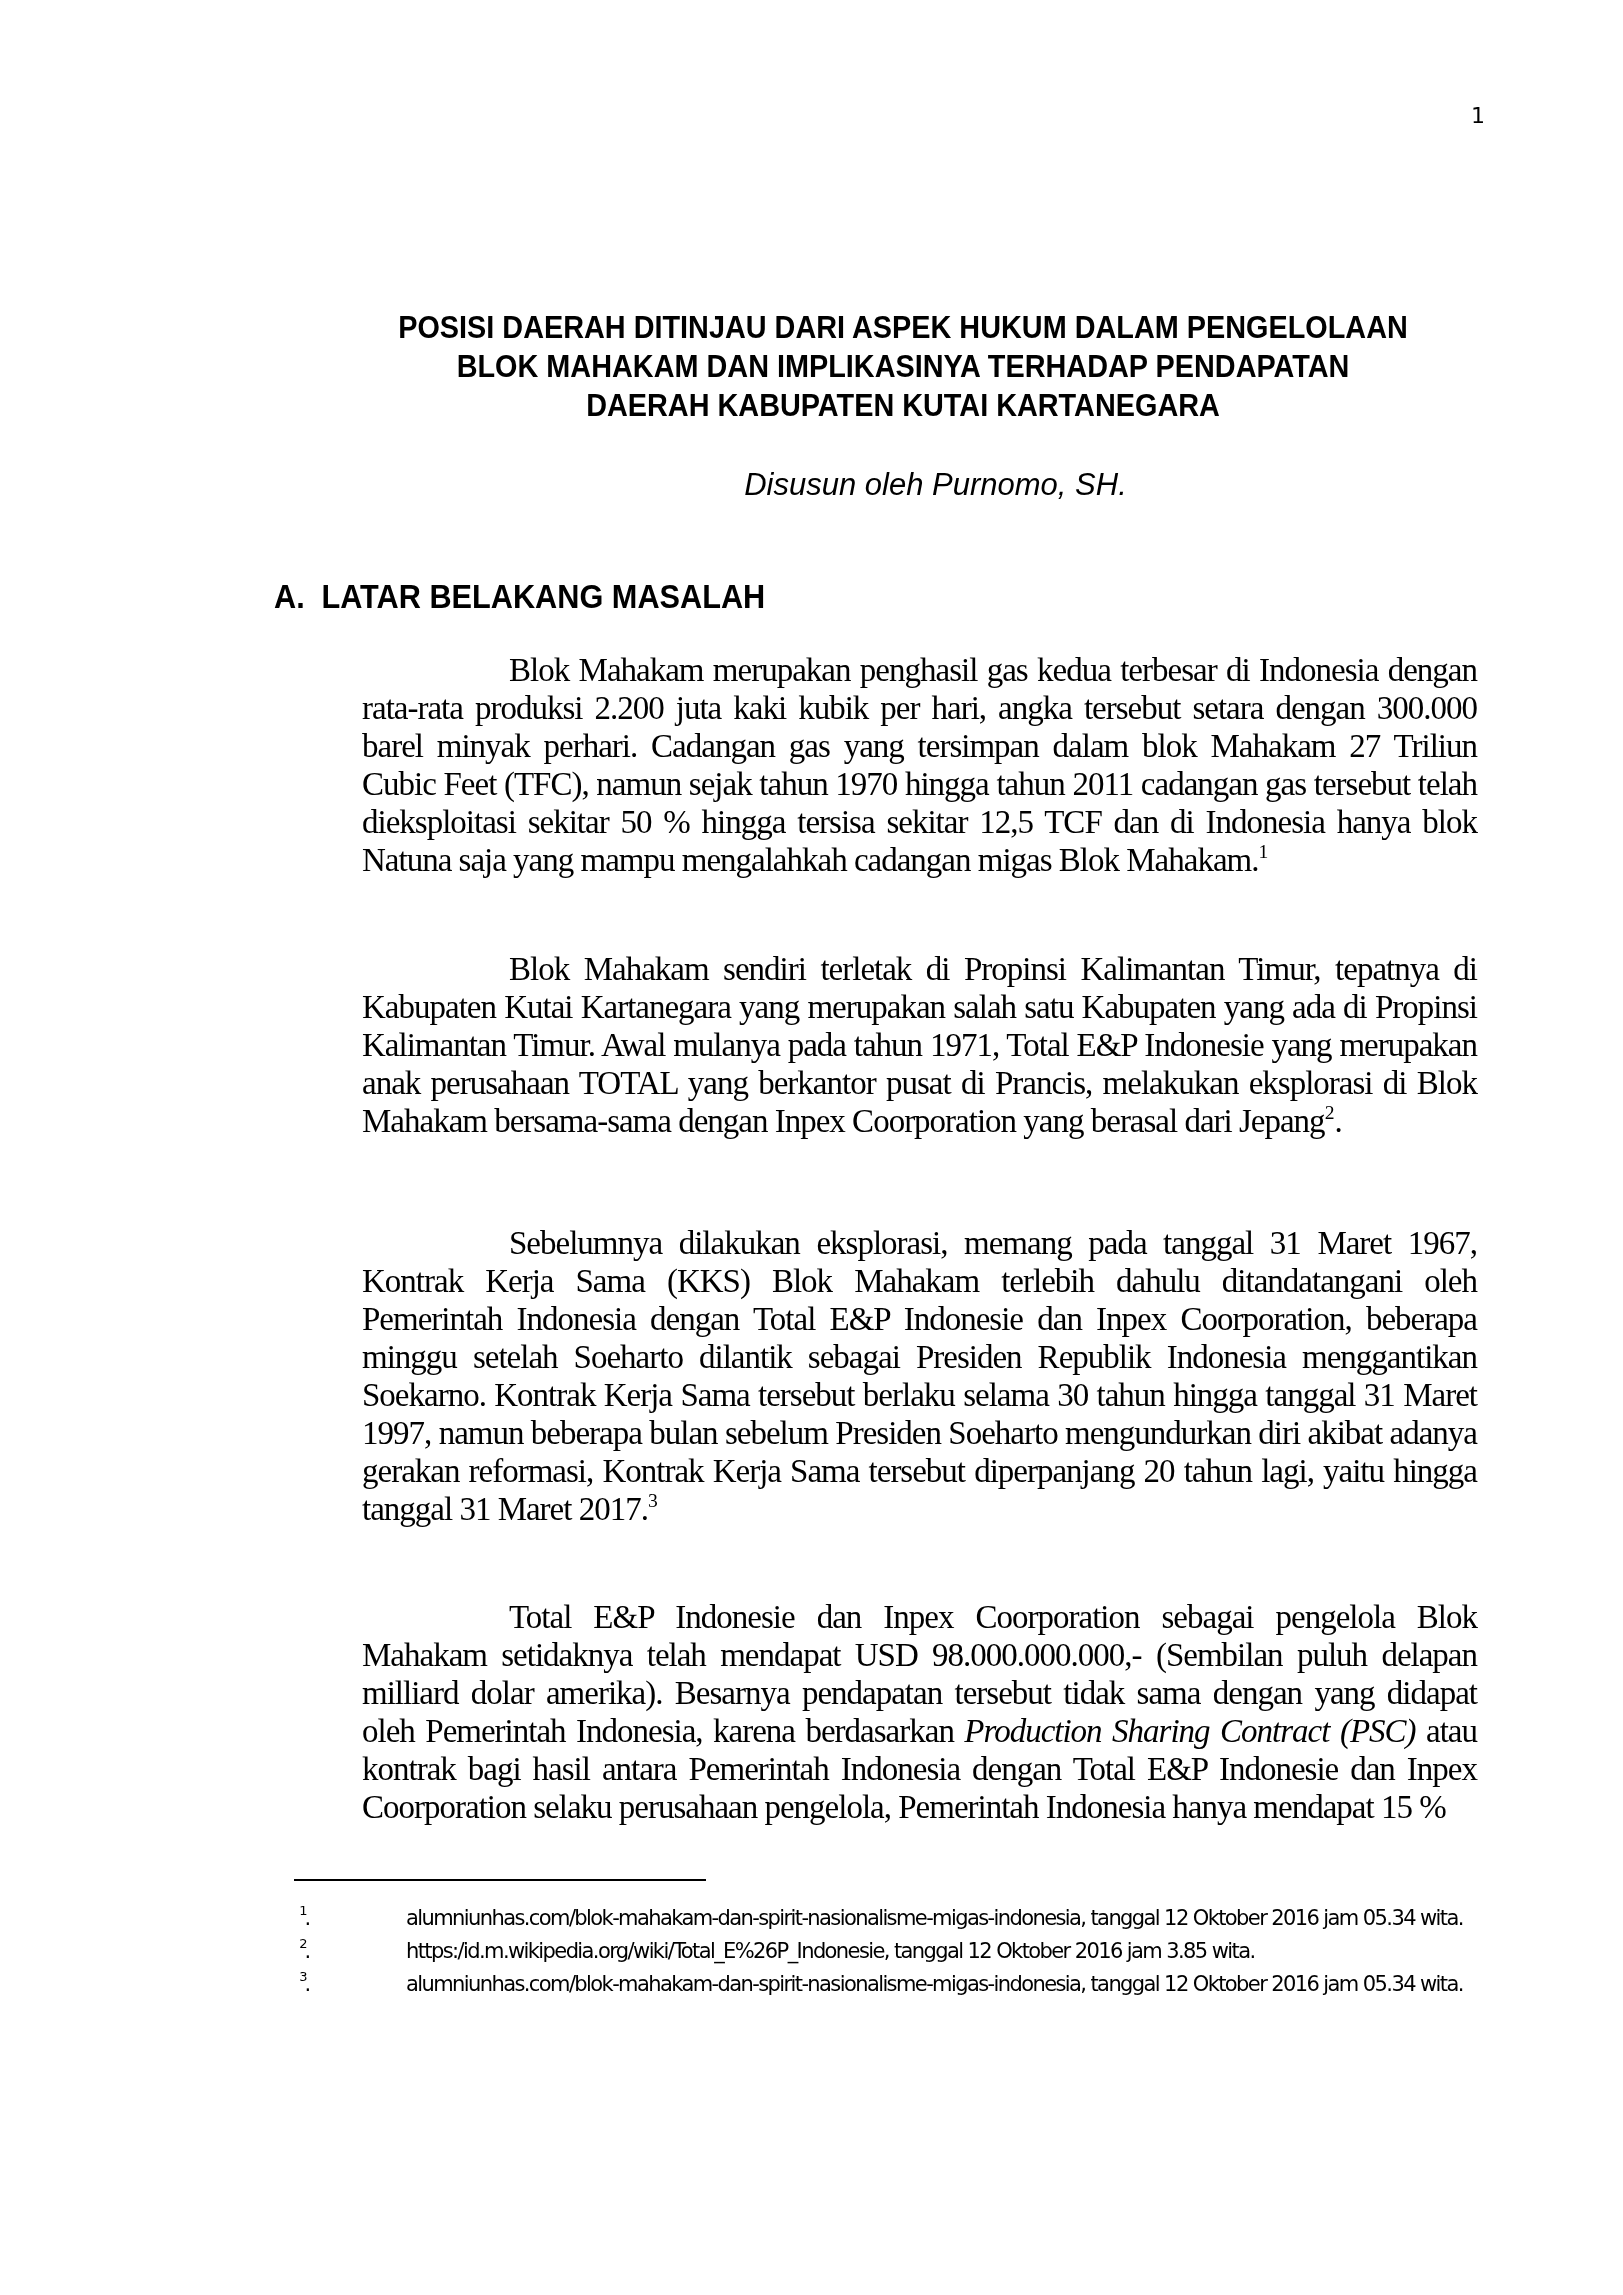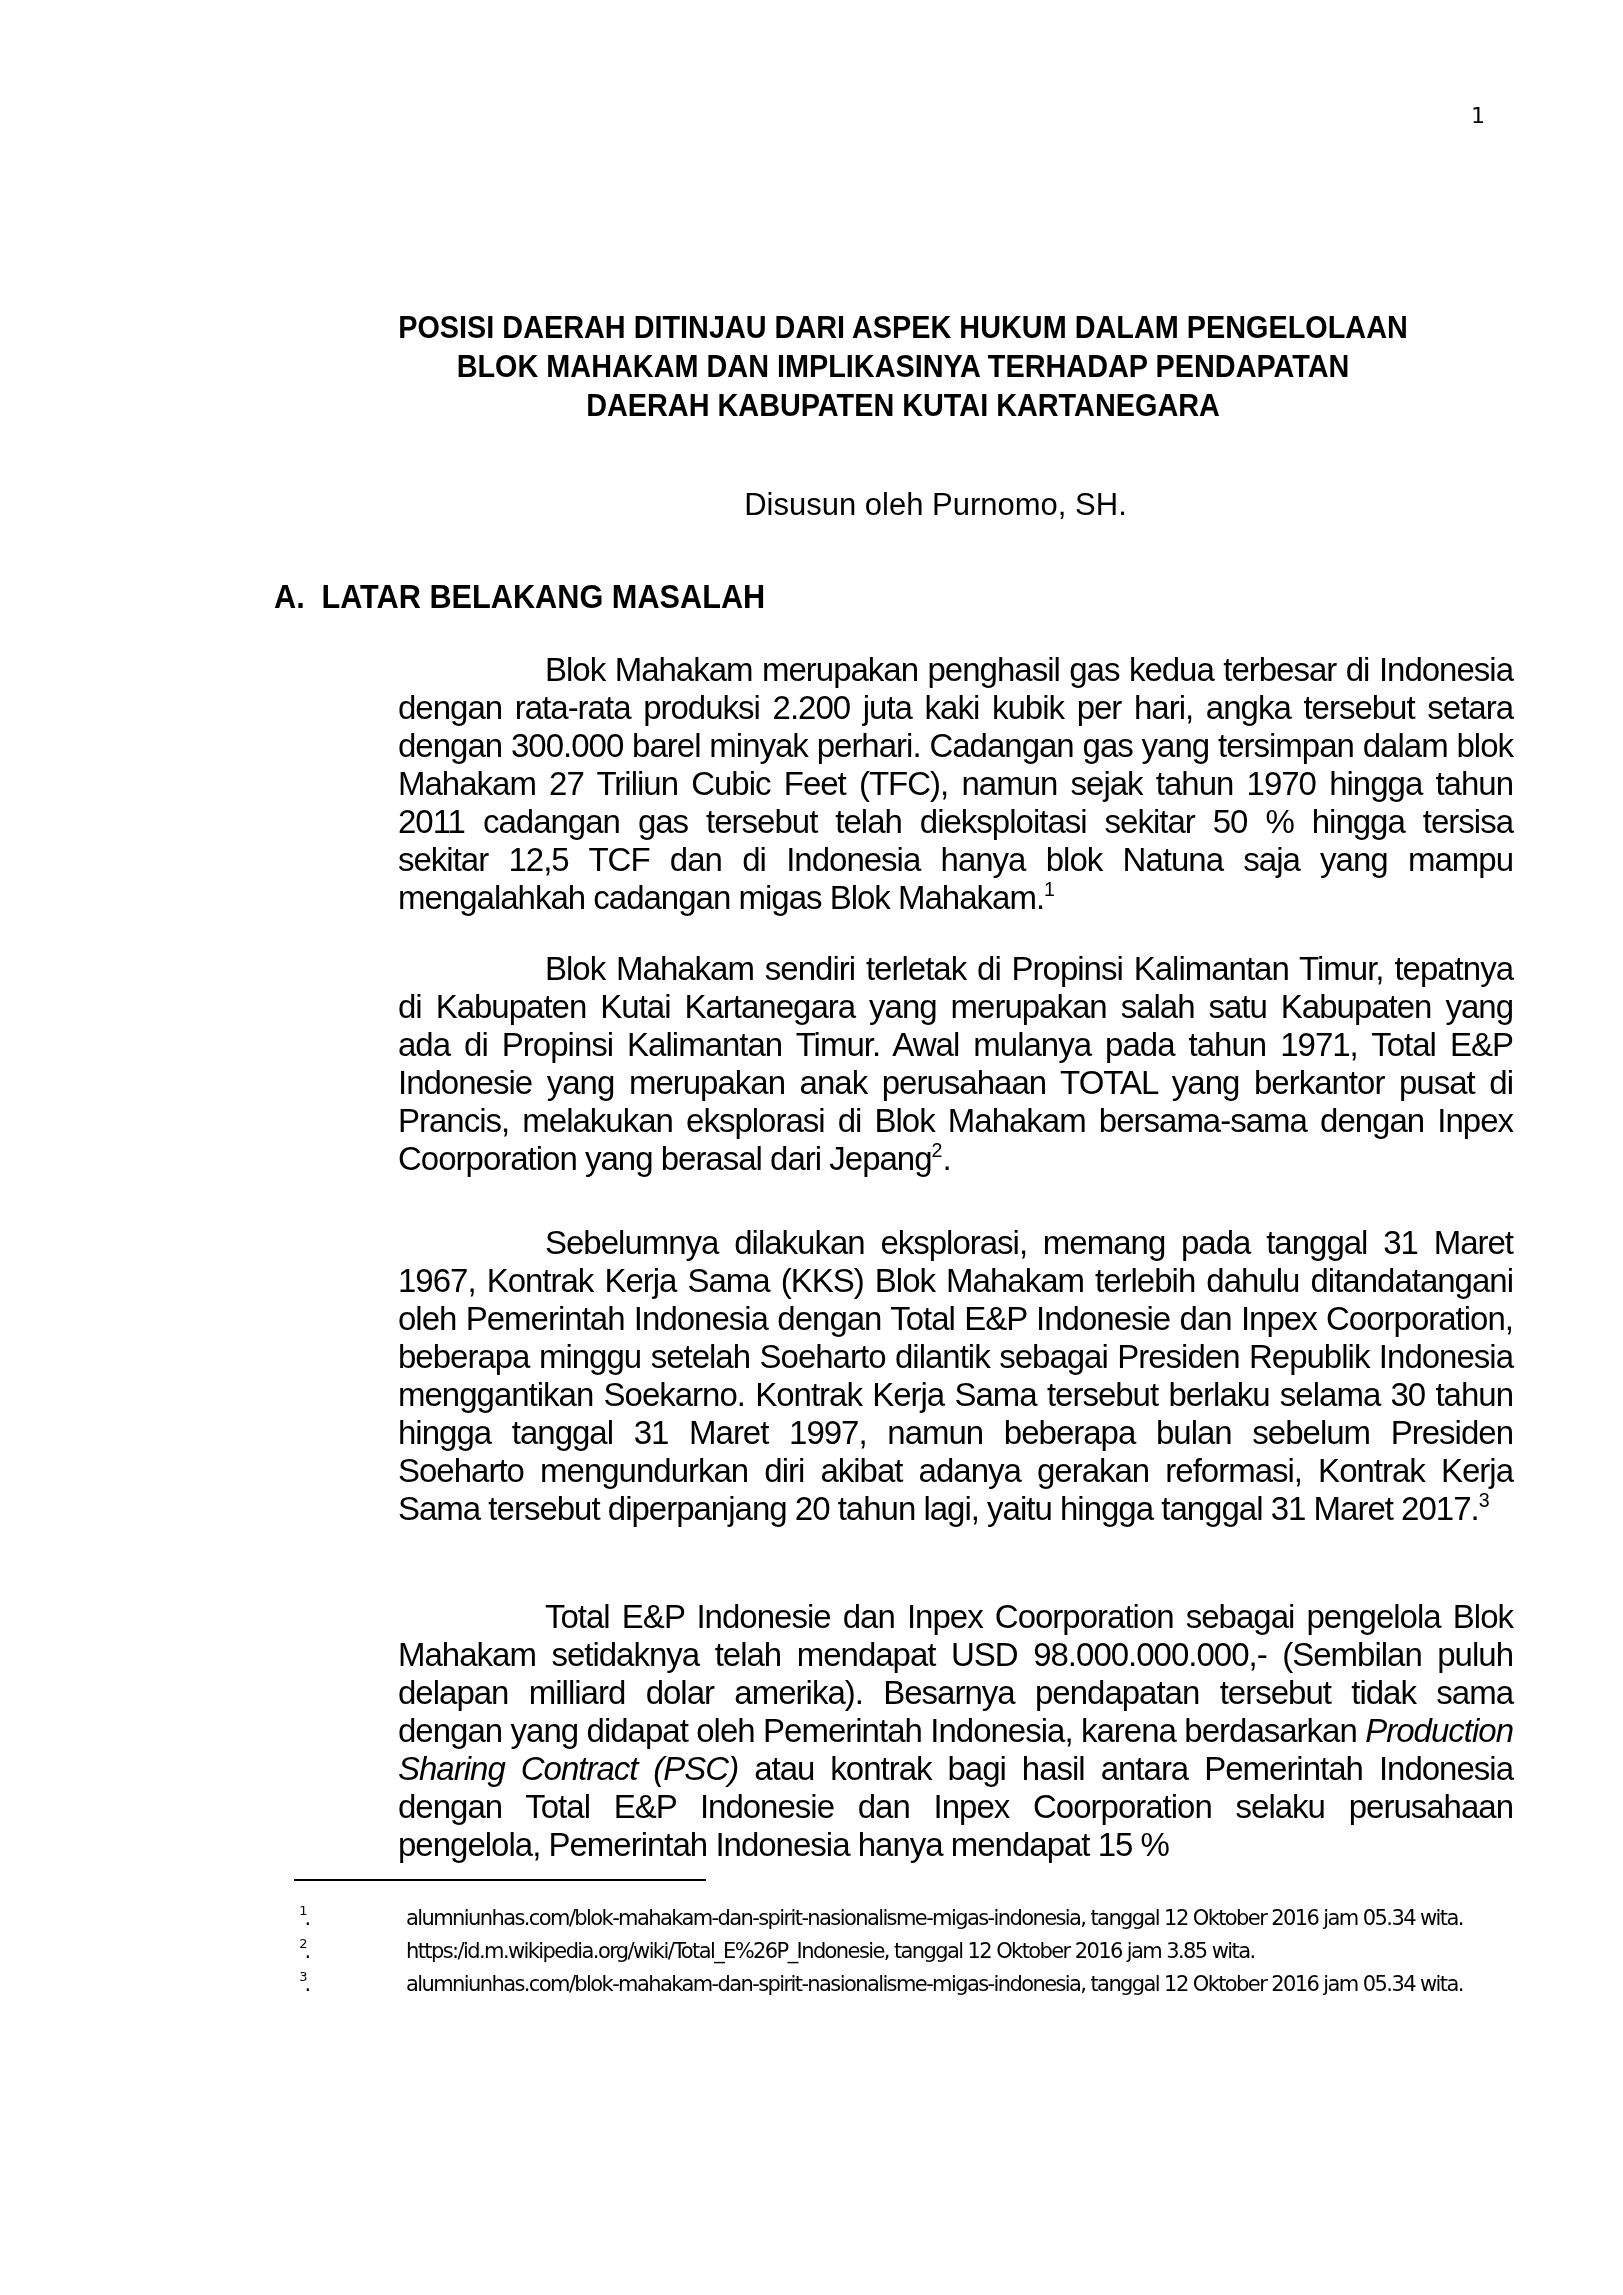--- a/index.html
+++ b/index.html
@@ -9,32 +9,32 @@
     font-family: "DejaVu Sans", sans-serif; font-size: 22px; line-height: 26px;
   }
   .title-block {
     position: absolute; top: 308px; left: 288px; width: 1230px; text-align: center;
     font-family: "Liberation Sans", sans-serif; font-weight: bold; font-size: 31px; line-height: 39px;
     transform: scaleX(0.93); transform-origin: center top;
   }
   .title-line { display: block; }
   .author {
     position: absolute; top: 465px; left: 288px; width: 1230px; text-align: center;
-    font-family: "Liberation Sans", sans-serif; font-size: 31px; line-height: 39px;
-    padding-left: 65px; box-sizing: border-box; margin-top: 20px;
+    font-family: "Liberation Sans", sans-serif; font-style: italic; font-size: 31px; line-height: 39px;
+    padding-left: 65px; box-sizing: border-box;
   }
   .section-heading {
     position: absolute; top: 577px; left: 274px;
     font-family: "Liberation Sans", sans-serif; font-weight: bold; font-size: 33px; line-height: 39px;
     transform: scaleX(0.93); transform-origin: left top;
   }
   .section-heading .num { display: inline-block; width: 51px; }
   .body {
     position: absolute; left: 362px; width: 1115px;
-    font-family: Liberation Sans, sans-serif; font-size: 33px; line-height: 38px; margin-left: 36px;
+    font-family: Liberation Serif, serif; font-size: 33px; line-height: 38px;
   }
   .para {
     margin: 0; text-align: justify; text-indent: 147px;
     letter-spacing: -1px; word-spacing: 0px;
   }
   .para sup { font-size: 19.6px; line-height: 0; vertical-align: 13px; letter-spacing: 0; }
   .para em { font-style: italic; }
   #p1 { top: 651px; }
   #p2 { top: 950px; }
   #p3 { top: 1224px; }

